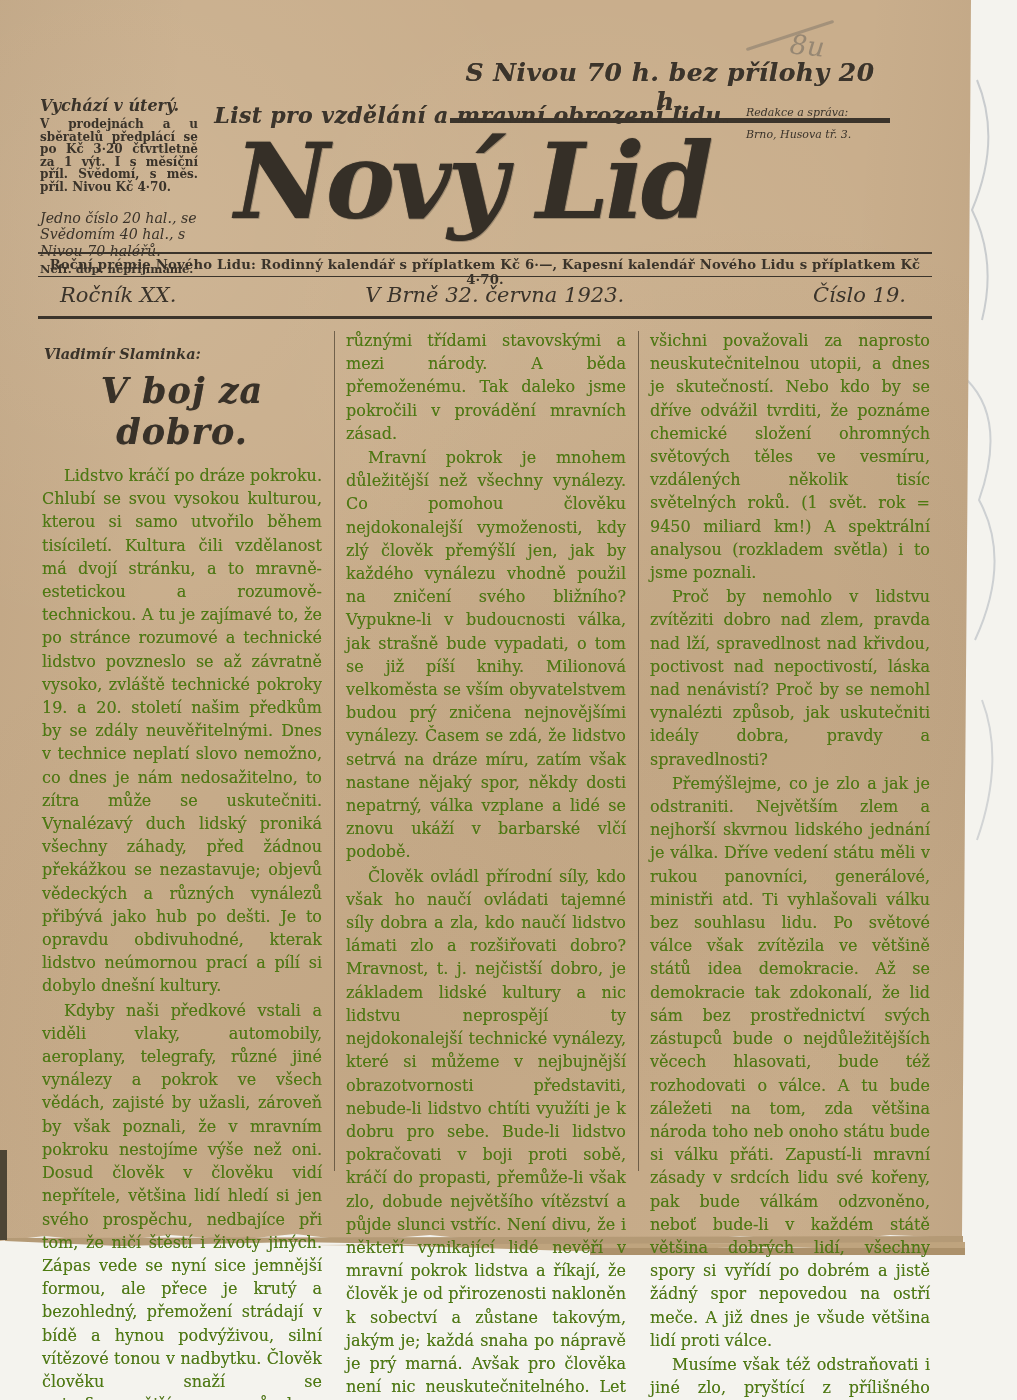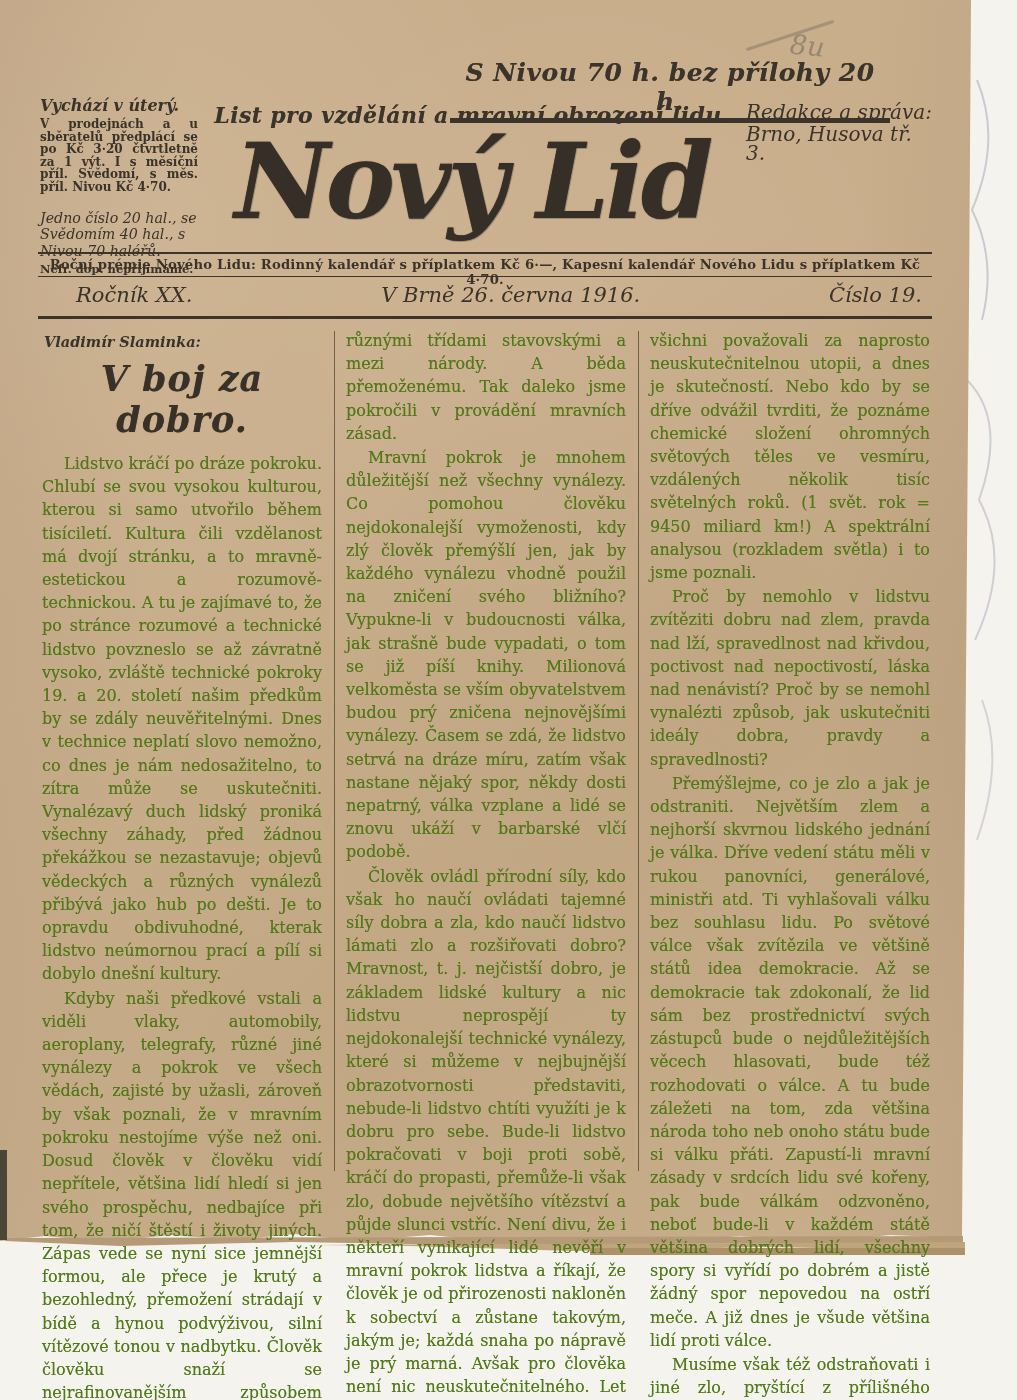--- a/index.html
+++ b/index.html
@@ -58,35 +58,35 @@
     letter-spacing:-4px;color:#352f27;margin-top:6px;
     text-shadow:0 0 1px rgba(53,47,39,.65), 1px 1px 0 rgba(53,47,39,.25);
     white-space:nowrap;
   }
   #subtitle{
     font-size:22px;font-weight:bold;font-style:italic;letter-spacing:.4px;
     margin-top:6px;color:#3b342b;text-shadow:0 0 .6px rgba(59,52,43,.55);
   }
   #right-info{width:186px;flex:none;padding-top:4px;}
   .ri-small{font-size:10.8px;line-height:12.6px;text-align:justify;font-weight:bold;}
-  .ri-addr{font-style:italic;font-size:20px;line-height:19px;margin-top:3px;}
+  .ri-addr{font-style:italic;font-size:11px;line-height:19px;margin-top:3px;}
   
   .hrule{position:absolute;left:38px;width:894px;background:#3b342b;}
   #rule1{top:252px;height:2px;}
   #rule2{top:276px;height:1px;}
   #rule3{top:316px;height:3px;}
   #premium{position:absolute;top:257px;left:38px;width:894px;text-align:center;
     font-size:13.2px;font-weight:bold;letter-spacing:.2px;}
-  #dateline{position:absolute;top:283px;left:76px;width:846px;display:flex;
+  #dateline{position:absolute;top:283px;left:60px;width:846px;display:flex;
     justify-content:space-between;font-style:italic;font-size:21px;}
   
   #body-area{position:absolute;top:329px;left:42px;width:890px;display:flex;}
   .col{width:280px;flex:none;}
   .divider{width:1px;height:840px;background:rgba(56,46,33,.62);margin:2px 11px 0 12px;flex:none;}
-  #byline{font-size:14.5px;font-weight:bold;font-style:italic;margin:4px 0 2px 2px;}
+  #byline{font-size:14.5px;font-weight:bold;font-style:italic;margin:16px 0 2px 2px;}
   #article-title{
     font-size:35px;font-style:italic;font-weight:600;text-align:center;
     margin:8px 0 12px;letter-spacing:1px;color:#383128;
     text-shadow:0 0 .7px rgba(56,49,40,.55);
   }
   .para{font-size:16px;line-height:23.2px;text-align:justify;margin:0 0 1px;
     color:#4d7c0f;text-shadow:0 0 .5px rgba(61,54,44,.45);}
   .para.ind{text-indent:22px;}
 </style>
 </head>
@@ -128,40 +128,40 @@
       <div class="ri-addr">Redakce a správa:</div>
       <div class="ri-addr">Brno, Husova tř. 3.</div>
     </div>
   </div>
 
   <div id="rule1" class="hrule"></div>
   <div id="premium">Roční prémie Nového Lidu: Rodinný kalendář s příplatkem Kč 6·—, Kapesní kalendář Nového Lidu s příplatkem Kč 4·70.</div>
   <div id="rule2" class="hrule"></div>
   <div id="dateline">
     <span>Ročník XX.</span>
-    <span>V Brně 26. června 1916.</span>
+    <span>V Brně 32. června 1923.</span>
     <span>Číslo 19.</span>
   </div>
   <div id="rule3" class="hrule"></div>
 
   <div id="body-area">
     <div class="col">
       <div id="byline">Vladimír Slaminka:</div>
       <div id="article-title">V boj za dobro.</div>
     <p class="para ind">Lidstvo kráčí po dráze pokroku. Chlubí se svou vysokou kulturou, kterou si samo utvořilo během tisíciletí. Kultura čili vzdělanost má dvojí stránku, a to mravně-estetickou a rozumově-technickou. A tu je zajímavé to, že po stránce rozumové a technické lidstvo povzneslo se až závratně vysoko, zvláště technické pokroky 19. a 20. století našim předkům by se zdály neuvěřitelnými. Dnes v technice neplatí slovo nemožno, co dnes je nám nedosažitelno, to zítra může se uskutečniti. Vynalézavý duch lidský proniká všechny záhady, před žádnou překážkou se nezastavuje; objevů vědeckých a různých vynálezů přibývá jako hub po dešti. Je to opravdu obdivuhodné, kterak lidstvo neúmornou prací a pílí si dobylo dnešní kultury.</p>
         <p class="para ind">Kdyby naši předkové vstali a viděli vlaky, automobily, aeroplany, telegrafy, různé jiné vynálezy a pokrok ve všech vědách, zajisté by užasli, zároveň by však poznali, že v mravním pokroku nestojíme výše než oni. Dosud člověk v člověku vidí nepřítele, většina lidí hledí si jen svého prospěchu, nedbajíce při tom, že ničí štěstí i životy jiných. Zápas vede se nyní sice jemnější formou, ale přece je krutý a bezohledný, přemožení strádají v bídě a hynou podvýživou, silní vítězové tonou v nadbytku. Člověk člověku snaží se nejrafinovanějším způsobem uškoditi, jen když z bídy bližního má nějaký prospěch. Vidíme na světě boj mezi jednotlivci, mezi</p>
       </div>
     <div class="divider"></div>
     <div class="col">
         <p class="para">různými třídami stavovskými a mezi národy. A běda přemoženému. Tak daleko jsme pokročili v provádění mravních zásad.</p>
         <p class="para ind">Mravní pokrok je mnohem důležitější než všechny vynálezy. Co pomohou člověku nejdokonalejší vymoženosti, kdy zlý člověk přemýšlí jen, jak by každého vynálezu vhodně použil na zničení svého bližního? Vypukne-li v budoucnosti válka, jak strašně bude vypadati, o tom se již píší knihy. Milionová velkoměsta se vším obyvatelstvem budou prý zničena nejnovějšími vynálezy. Časem se zdá, že lidstvo setrvá na dráze míru, zatím však nastane nějaký spor, někdy dosti nepatrný, válka vzplane a lidé se znovu ukáží v barbarské vlčí podobě.</p>
         <p class="para ind">Člověk ovládl přírodní síly, kdo však ho naučí ovládati tajemné síly dobra a zla, kdo naučí lidstvo lámati zlo a rozšiřovati dobro? Mravnost, t. j. nejčistší dobro, je základem lidské kultury a nic lidstvu neprospějí ty nejdokonalejší technické vynálezy, které si můžeme v nejbujnější obrazotvornosti představiti, nebude-li lidstvo chtíti využíti je k dobru pro sebe. Bude-li lidstvo pokračovati v boji proti sobě, kráčí do propasti, přemůže-li však zlo, dobude největšího vítězství a půjde slunci vstříc. Není divu, že i někteří vynikající lidé nevěří v mravní pokrok lidstva a říkají, že člověk je od přirozenosti nakloněn k sobectví a zůstane takovým, jakým je; každá snaha po nápravě je prý marná. Avšak pro člověka není nic neuskutečnitelného. Let ve vzduchu, bezdrátovou telegrafii a jiné vymoženosti před několika sty lety</p>
       </div>
     <div class="divider"></div>
     <div class="col">
         <p class="para">všichni považovali za naprosto neuskutečnitelnou utopii, a dnes je skutečností. Nebo kdo by se dříve odvážil tvrditi, že poznáme chemické složení ohromných světových těles ve vesmíru, vzdálených několik tisíc světelných roků. (1 svět. rok = 9450 miliard km!) A spektrální analysou (rozkladem světla) i to jsme poznali.</p>
-        <p class="para ind">Proč by nemohlo v lidstvu zvítěziti dobru nad zlem, pravda nad lží, spravedlnost nad křivdou, poctivost nad nepoctivostí, láska nad nenávistí? Proč by se nemohl vynalézti způsob, jak uskutečniti ideály dobra, pravdy a spravedlnosti?</p>
+        <p class="para ind">Proč by nemohlo v lidstvu zvítěziti dobro nad zlem, pravda nad lží, spravedlnost nad křivdou, poctivost nad nepoctivostí, láska nad nenávistí? Proč by se nemohl vynalézti způsob, jak uskutečniti ideály dobra, pravdy a spravedlnosti?</p>
         <p class="para ind">Přemýšlejme, co je zlo a jak je odstraniti. Největším zlem a nejhorší skvrnou lidského jednání je válka. Dříve vedení státu měli v rukou panovníci, generálové, ministři atd. Ti vyhlašovali válku bez souhlasu lidu. Po světové válce však zvítězila ve většině států idea demokracie. Až se demokracie tak zdokonalí, že lid sám bez prostřednictví svých zástupců bude o nejdůležitějších věcech hlasovati, bude též rozhodovati o válce. A tu bude záležeti na tom, zda většina národa toho neb onoho státu bude si válku přáti. Zapustí-li mravní zásady v srdcích lidu své kořeny, pak bude válkám odzvoněno, neboť bude-li v každém státě většina dobrých lidí, všechny spory si vyřídí po dobrém a jistě žádný spor nepovedou na ostří meče. A již dnes je všude většina lidí proti válce.</p>
         <p class="para ind">Musíme však též odstraňovati i jiné zlo, pryštící z přílišného sobectví. Chceme-li, aby lidé byli dobří, musíme začati sami se se-</p>
       </div>
   </div>
 
 </div>
 
 </body></html>

